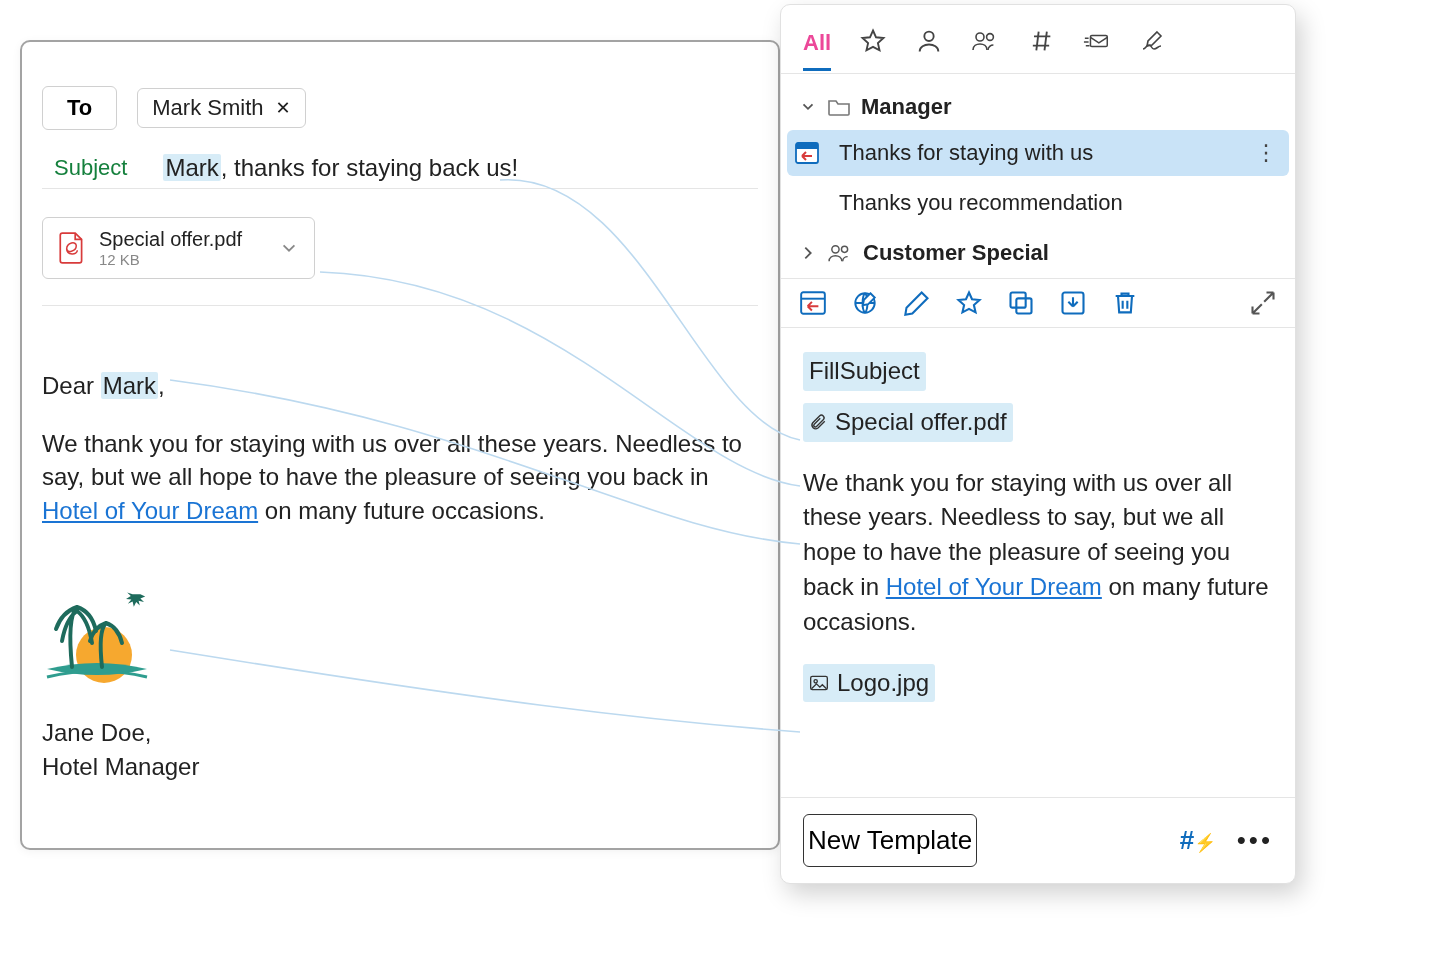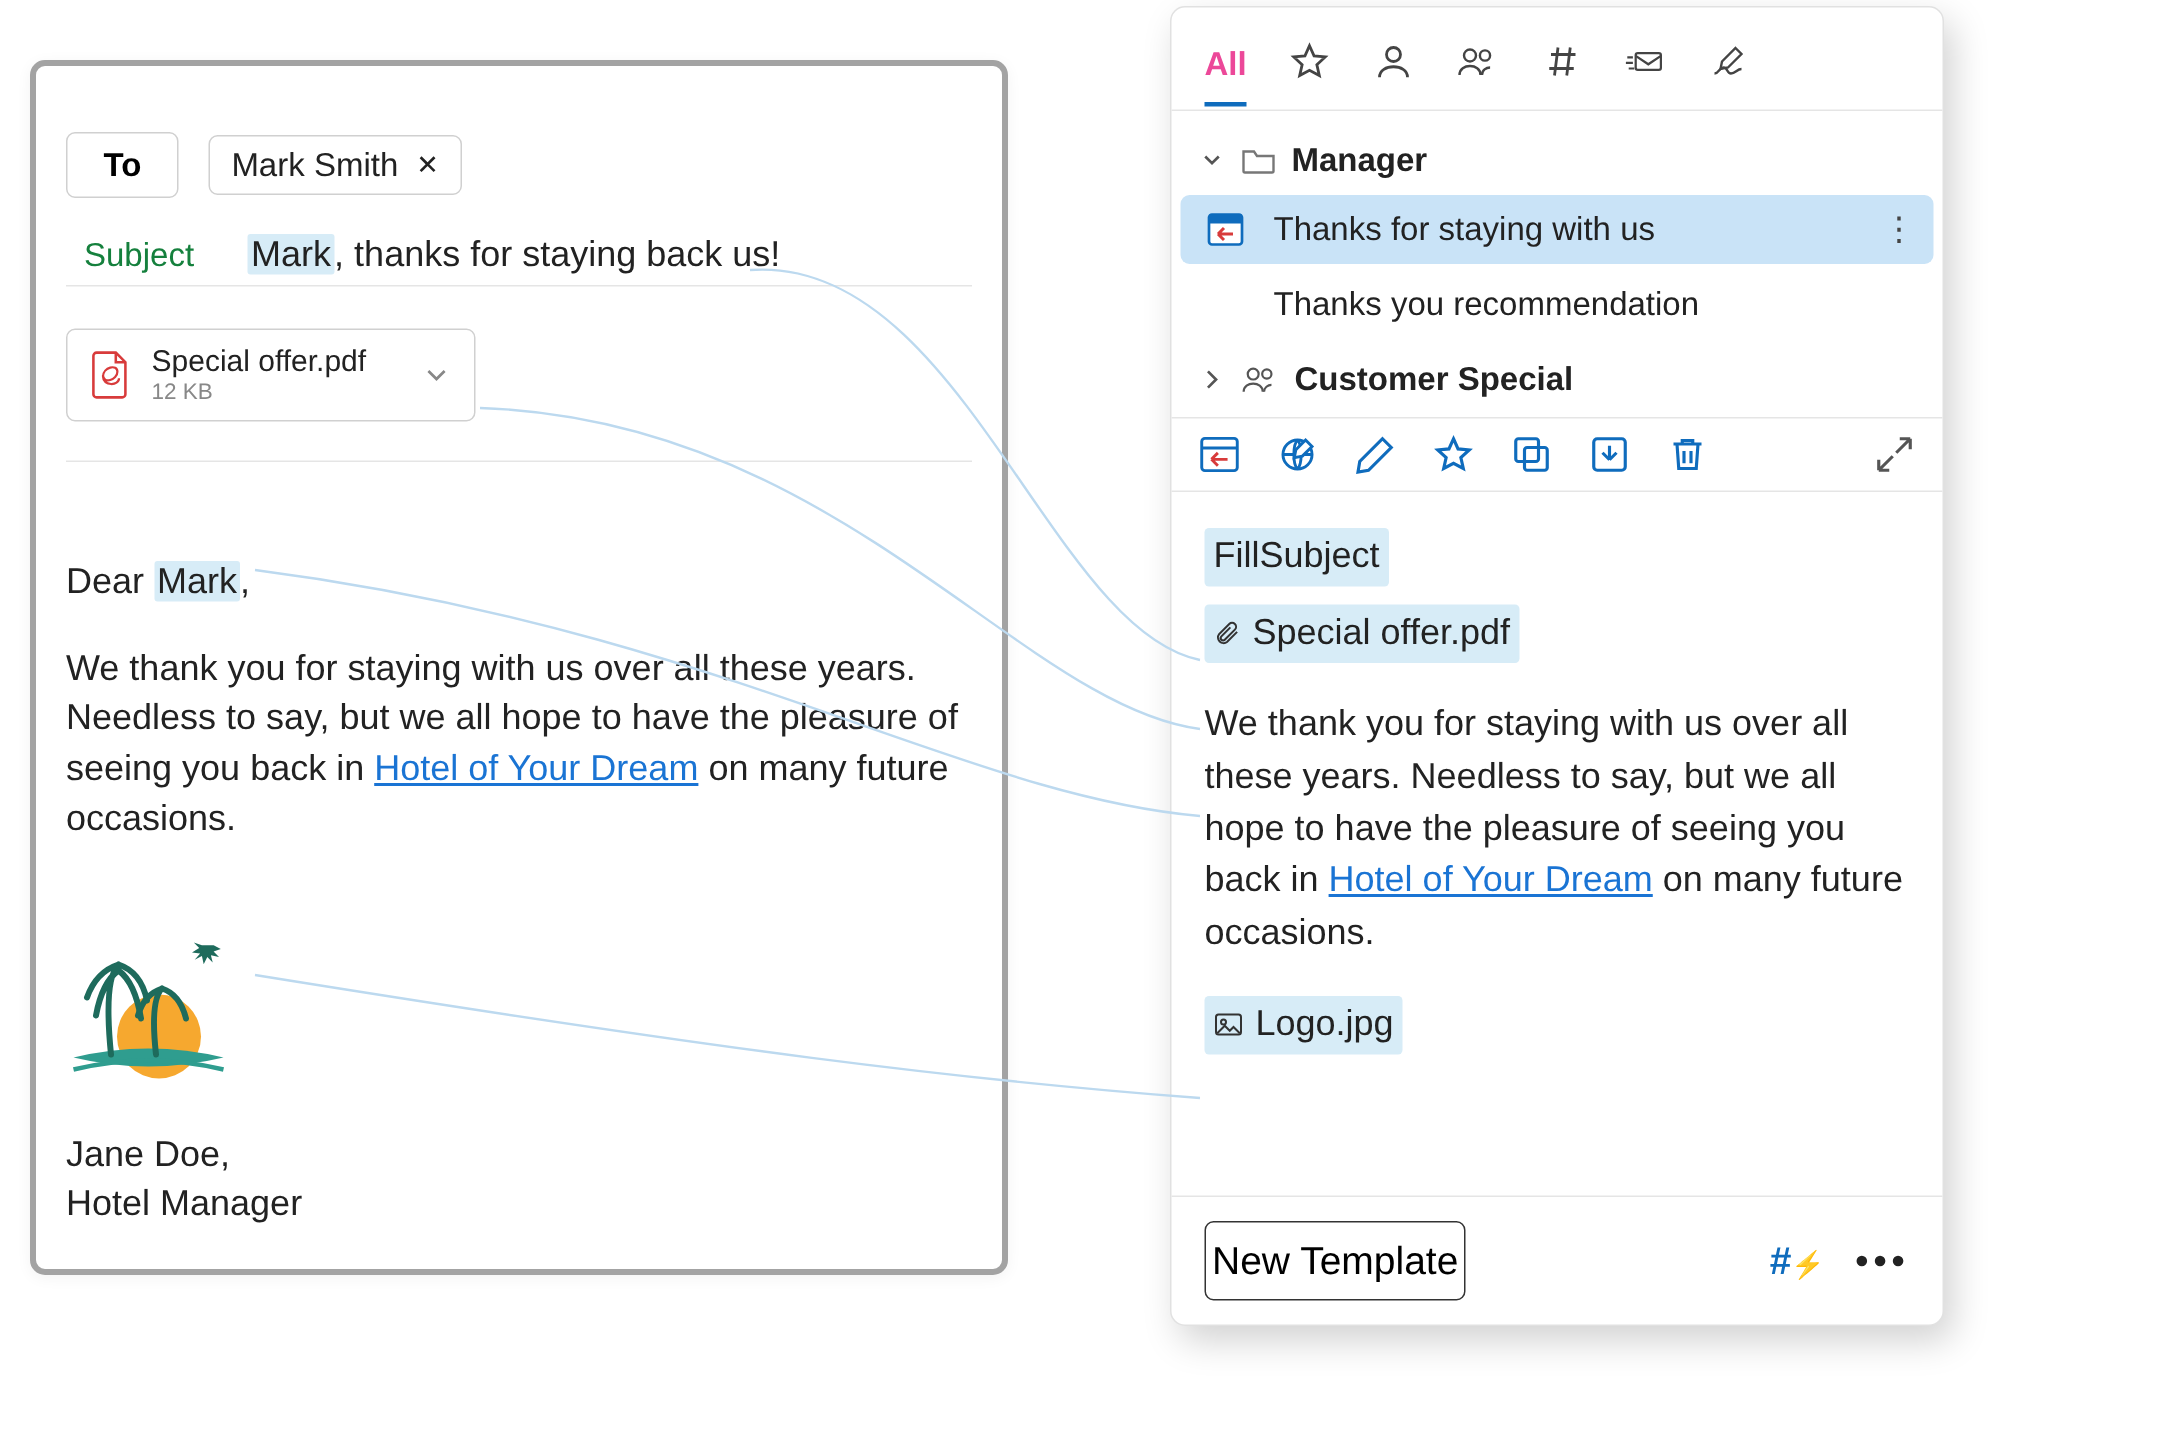--- a/index.html
+++ b/index.html
@@ -8,23 +8,23 @@
     font-family: "Segoe UI", -apple-system, Arial, sans-serif;
     background: #fff;
     width: 1450px;
     height: 960px;
     position: relative;
     color: #222;
   }
   .compose {
     position: absolute;
     left: 20px; top: 40px;
-    width: 652px; height: 810px;
+    width: 760px; height: 810px;
     background: #fff;
-    border: 4px solid #a3a3a3;
+    border: 2px solid #a3a3a3;
     border-radius: 10px;
     box-shadow: 0 2px 10px rgba(0,0,0,0.05);
     padding: 44px 20px 20px 20px;
   }
   .row { display: flex; align-items: center; margin-bottom: 24px; }
   .to-btn {
     border: 1px solid #d0d0d0;
     border-radius: 6px;
     padding: 8px 24px;
     font-size: 22px;
@@ -85,21 +85,21 @@
   }
   .tab { font-size: 22px; color: #444; padding-bottom: 12px; cursor: pointer; display:flex; align-items:center; }
   .tab.active { color: #ec4899; border-bottom: 3px solid #0f6cbd; font-weight: 600; }
   .tab svg { width: 28px; height: 28px; stroke: #444; fill: none; stroke-width: 1.6; }
   .tree { padding: 14px 16px 6px 16px; font-size: 22px; }
   .folder-row { display:flex; align-items:center; gap:10px; padding: 6px 2px; cursor: pointer;}
   .folder-row .chev-s { width:18px; }
   .folder-name { font-weight: 600; }
   .item-row {
     display:flex; align-items:center;
-    padding: 10px 10px 10px 16px; margin: 4px -10px;
+    padding: 10px 10px 10px 6px; margin: 4px -10px;
     border-radius: 6px; font-size: 22px;
     gap: 18px; cursor: pointer;
   }
   .item-row.sel { background: #c9e3f7; }
   .item-row .slot { width: 28px; display:flex; justify-content:center; }
   .item-row .label { flex: 1; }
   .item-row .dots { color:#444; cursor:pointer; font-size: 22px; letter-spacing: 2px; }
   .toolbar {
     border-top: 1px solid #e5e5e5;
     border-bottom: 1px solid #e5e5e5;

